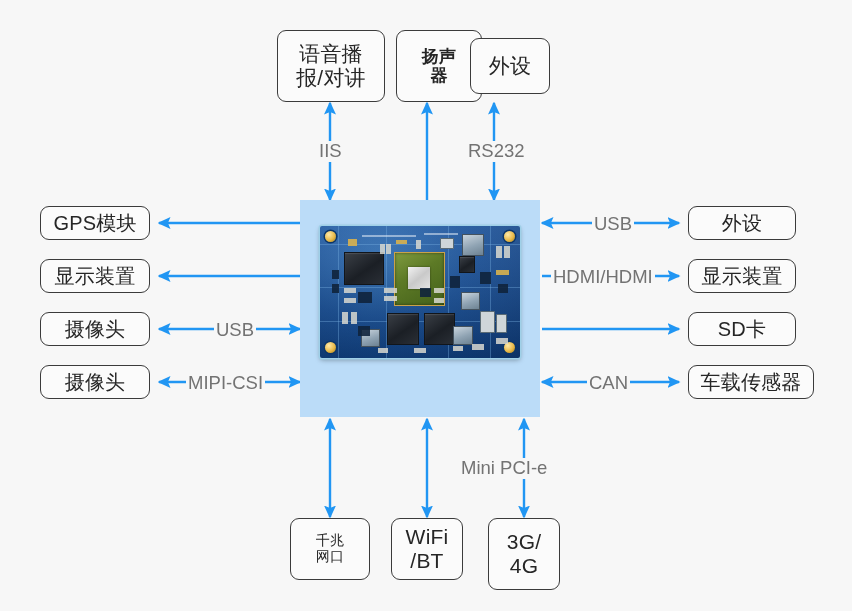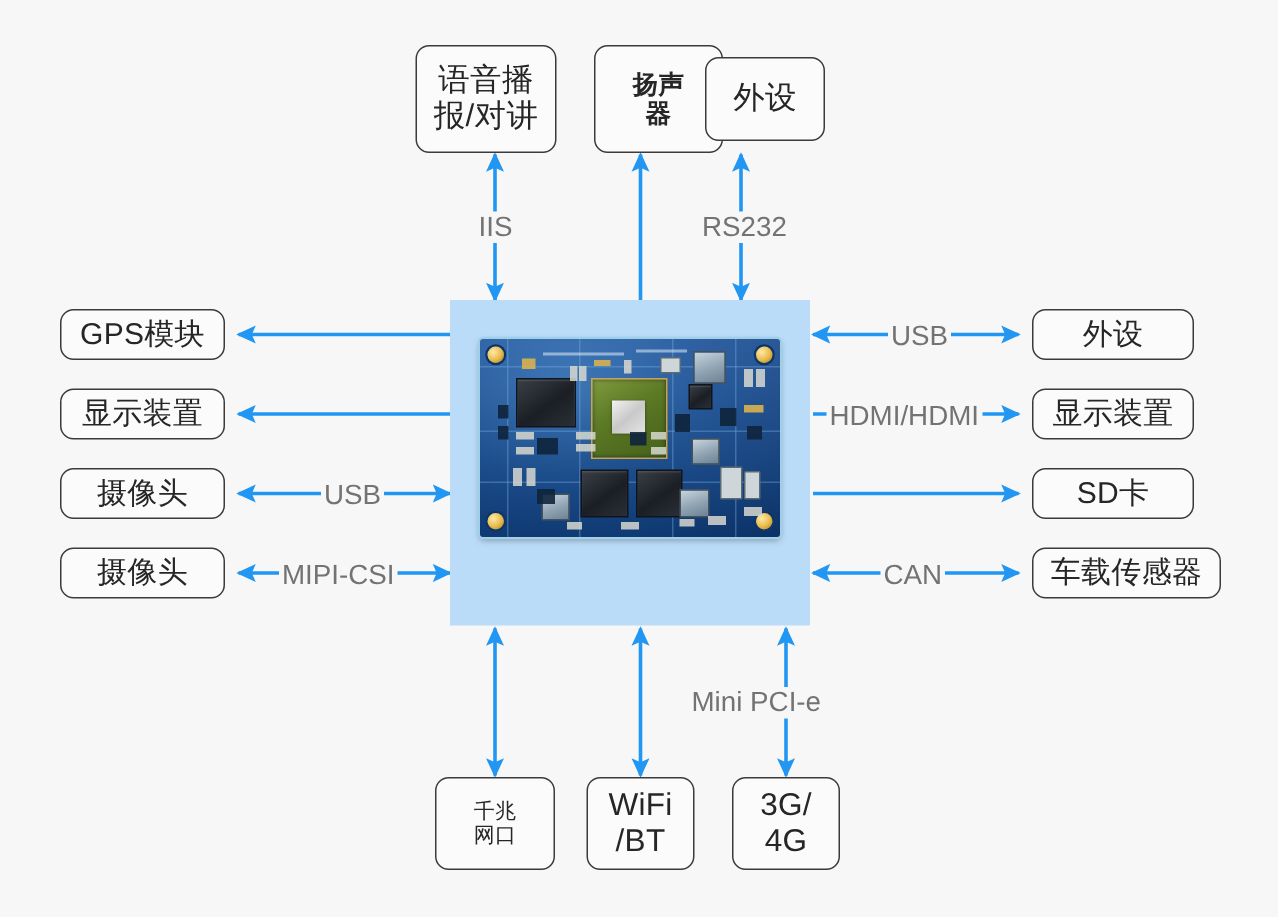--- a/index.html
+++ b/index.html
@@ -261,41 +261,41 @@
       <div class="smd" style="left:176px;top:20px;width:6px;height:12px"></div>
       <div class="smd" style="left:184px;top:20px;width:6px;height:12px"></div>
       <div class="smd go" style="left:176px;top:44px;width:13px;height:5px"></div>
       <div class="smd dk" style="left:178px;top:58px;width:10px;height:9px"></div>
       <div class="smd" style="left:176px;top:112px;width:12px;height:6px"></div>
       <div class="smd" style="left:94px;top:122px;width:12px;height:5px"></div>
       <div class="smd" style="left:58px;top:122px;width:10px;height:5px"></div>
     </div>
   </div>
 
-  <div class="node" style="left:277px; top:30px; width:94px; height:72px; font-size:21px;">语音播
+  <div class="node" style="left:277px; top:30px; width:108px; height:72px; font-size:21px;">语音播
 报/对讲</div>
   <div class="node" style="left:396px; top:30px; width:86px; height:72px; font-size:17px;font-weight:bold;">扬声
 器</div>
   <div class="node" style="left:470px; top:38px; width:80px; height:56px; font-size:21px;">外设</div>
 
   <div class="node" style="left:40px; top:206px; width:110px; height:34px;">GPS模块</div>
   <div class="node" style="left:40px; top:259px; width:110px; height:34px;">显示装置</div>
   <div class="node" style="left:40px; top:312px; width:110px; height:34px;">摄像头</div>
   <div class="node" style="left:40px; top:365px; width:110px; height:34px;">摄像头</div>
 
   <div class="node" style="left:688px; top:206px; width:108px; height:34px;">外设</div>
   <div class="node" style="left:688px; top:259px; width:108px; height:34px;">显示装置</div>
   <div class="node" style="left:688px; top:312px; width:108px; height:34px;">SD卡</div>
   <div class="node" style="left:688px; top:365px; width:126px; height:34px;">车载传感器</div>
 
   <div class="node" style="left:290px; top:518px; width:80px; height:62px; font-size:14px;">千兆
 网口</div>
   <div class="node" style="left:391px; top:518px; width:72px; height:62px; font-size:21px;">WiFi
 /BT</div>
-  <div class="node" style="left:488px; top:518px; width:72px; height:62px; font-size:21px;">3G/
+  <div class="node" style="left:488px; top:518px; width:72px; height:72px; font-size:21px;">3G/
 4G</div>
 
   <div class="edge-label" style="left:317px; top:141px;">IIS</div>
   <div class="edge-label" style="left:466px; top:141px;">RS232</div>
   <div class="edge-label" style="left:214px; top:320px;">USB</div>
   <div class="edge-label" style="left:186px; top:373px;">MIPI-CSI</div>
   <div class="edge-label" style="left:592px; top:214px;">USB</div>
   <div class="edge-label" style="left:551px; top:267px;">HDMI/HDMI</div>
   <div class="edge-label" style="left:587px; top:373px;">CAN</div>
   <div class="edge-label" style="left:459px; top:458px;">Mini PCI-e</div>

